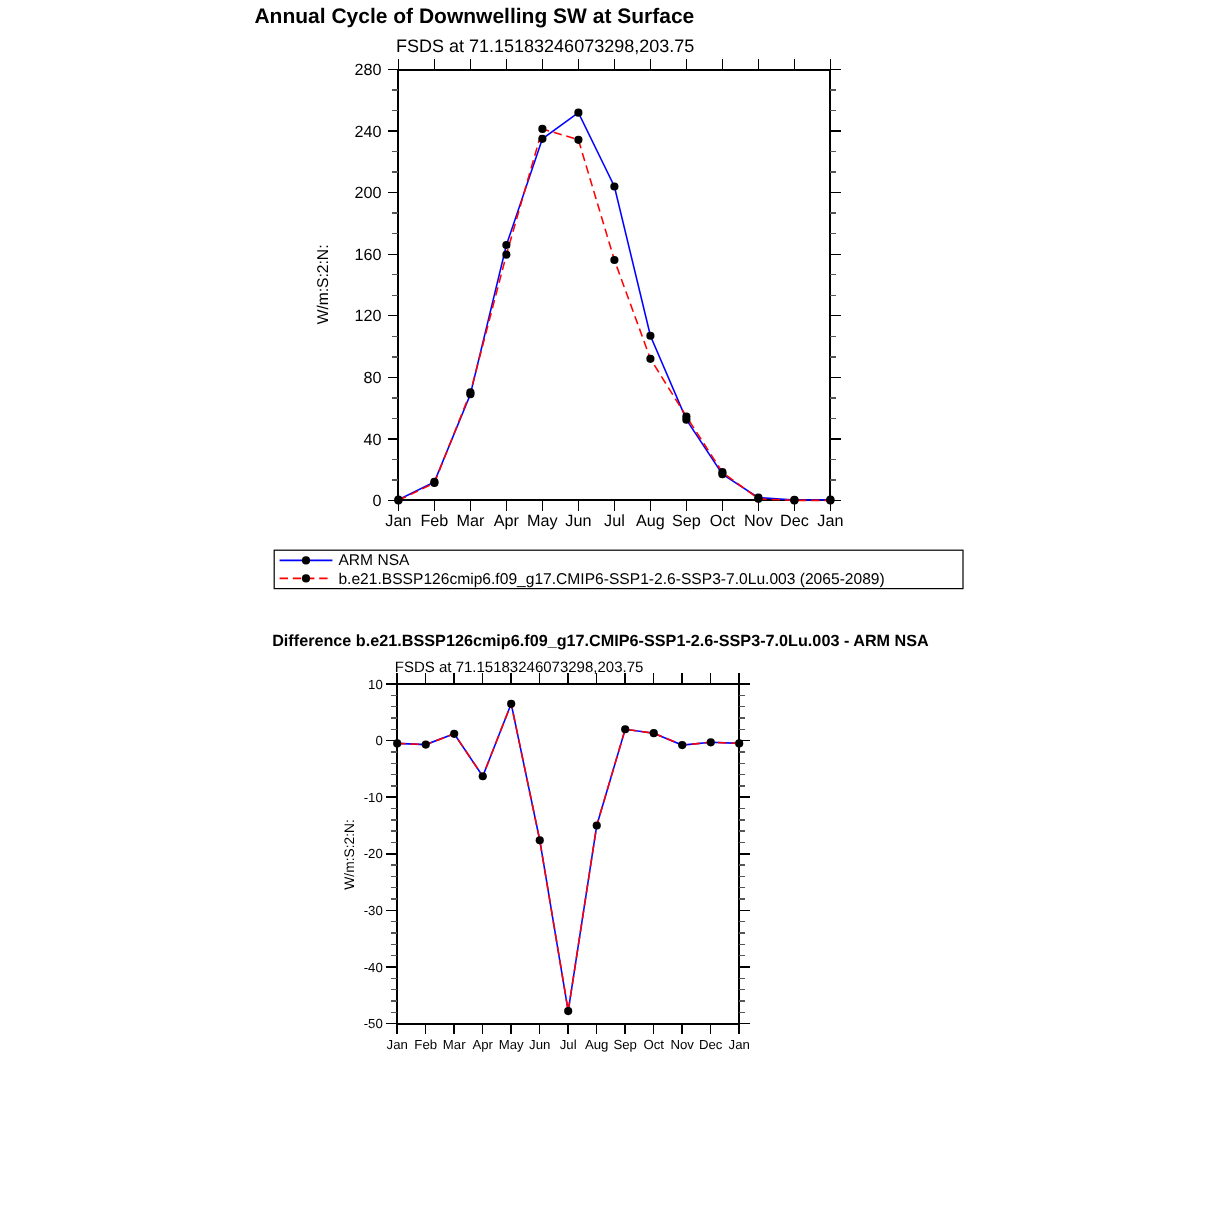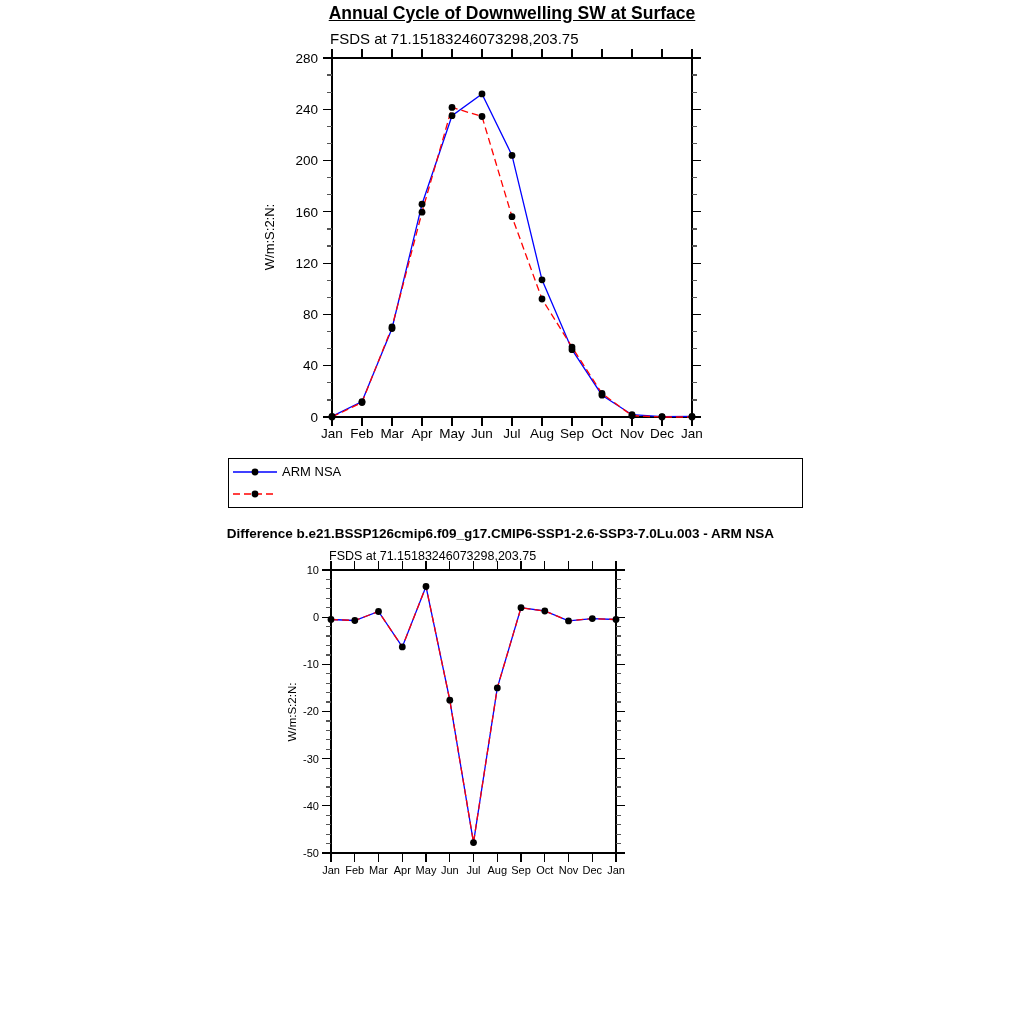--- a/index.html
+++ b/index.html
@@ -1,25 +1,25 @@
 <!DOCTYPE html>
 <html><head>
 <meta charset="utf-8">
 <style>
   html,body{margin:0;padding:0;background:#ffffff;width:1024px;height:1024px;overflow:hidden;
             font-family:"Liberation Sans", sans-serif;color:#000;}
   .abs{position:absolute;}
-  #top-title{left:212px;top:3px;width:600px;text-align:center;font-size:17.5px;font-weight:bold;white-space:nowrap;text-decoration:underline;}
+  #top-title{left:212px;top:3px;width:600px;font-size:17.5px;font-weight:bold;white-space:nowrap;}
   #top-subtitle{left:330px;top:30px;font-size:15px;white-space:nowrap;}
   #bottom-title{left:173px;top:526px;width:601px;text-align:right;font-size:13.5px;font-weight:bold;white-space:nowrap;}
   #bottom-subtitle{left:329px;top:549px;font-size:12.5px;white-space:nowrap;}
   .ylabel{white-space:nowrap;transform:translate(-50%,-50%) rotate(-90deg);}
   #top-ylabel{left:269px;top:237px;font-size:13px;}
   #bottom-ylabel{left:292px;top:712px;font-size:11.5px;}
-  #legend-box{left:228px;top:458px;width:575px;height:50px;border:1.6px solid #000;box-sizing:border-box;
+  #legend-box{left:228px;top:458px;width:575px;height:33px;border:1.6px solid #000;box-sizing:border-box;
               display:flex;flex-direction:column;justify-content:space-evenly;padding-left:3px;background:#fff;}
   .legend-row{display:flex;align-items:center;height:20px;}
   .legend-label{font-size:13px;margin-left:4px;white-space:nowrap;}
   #chart-canvas{left:0;top:0;}
 </style>
 </head>
 <body>
 
 <div class="abs" id="top-title">Annual Cycle of Downwelling SW at Surface</div>
 <div class="abs" id="top-subtitle">FSDS at 71.15183246073298,203.75</div>
@@ -294,18 +294,19 @@
       <line x1="1" y1="6" x2="45" y2="6" stroke="#0000ff" stroke-width="1.3"></line>
       <circle cx="23" cy="6" r="3.4" fill="#000000"></circle>
     </svg>
     <span class="legend-label">ARM NSA</span>
   </div>
   <div class="legend-row">
     <svg width="46" height="12">
       <line x1="1" y1="6" x2="45" y2="6" stroke="#ff0000" stroke-width="1.3" stroke-dasharray="7,4"></line>
       <circle cx="23" cy="6" r="3.4" fill="#000000"></circle>
     </svg>
+    <span class="legend-label">b.e21.BSSP126cmip6.f09_g17.CMIP6-SSP1-2.6-SSP3-7.0Lu.003 (2065-2089)</span>
   </div>
 </div>
 
 <div class="abs" id="bottom-title">Difference b.e21.BSSP126cmip6.f09_g17.CMIP6-SSP1-2.6-SSP3-7.0Lu.003 - ARM NSA</div>
 <div class="abs" id="bottom-subtitle">FSDS at 71.15183246073298,203.75</div>
 <div class="abs ylabel" id="bottom-ylabel">W/m:S:2:N:</div>
 
 </body></html>

